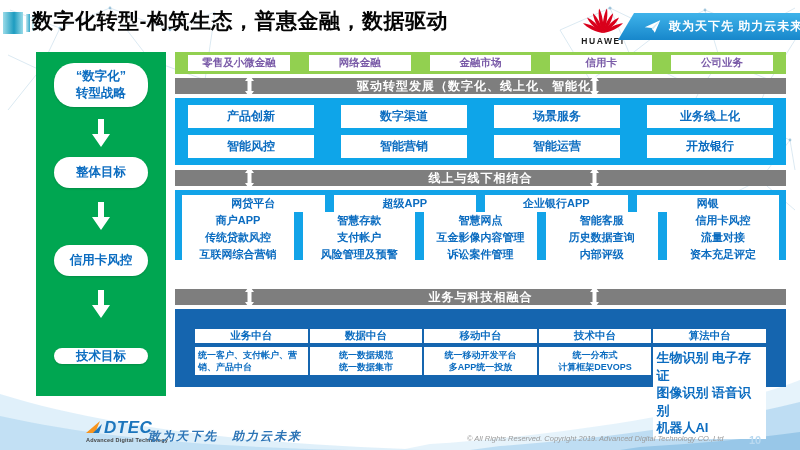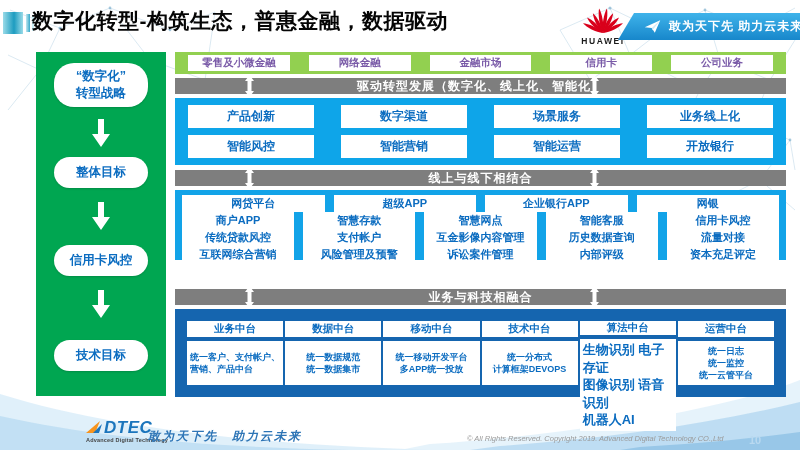--- a/index.html
+++ b/index.html
@@ -48,21 +48,21 @@
   .yellow-sec { top:98px; height:67px; background:#0ea5e9; display:flex; flex-direction:column;
     justify-content:space-between; padding:7px 13px; }
   .yellow-sec .brow { display:flex; gap:27px; }
   .yellow-sec .cell { height:23px; font-size:12px; }
 
   .blue-sec { top:190px; height:70px; background:#12a3e8; display:flex; flex-direction:column;
     justify-content:space-between; padding:5px 7px; }
   .blue-sec .brow { display:flex; gap:9px; }
   .blue-sec .cell { height:17px; font-size:11px; }
 
-  .dark-sec { top:309px; height:88px; background:#1565af; display:flex; gap:2px; padding:12px; }
+  .dark-sec { top:309px; height:78px; background:#1565af; display:flex; gap:2px; padding:20px; }
   .pcol { flex:1; display:flex; flex-direction:column; gap:4px; min-width:0; }
   .ptitle { background:#ffffff; height:16px; display:flex; align-items:center; justify-content:center;
     font-size:10.5px; font-weight:bold; color:#0b6cc0; }
   .pbody { background:#ffffff; flex:1; display:flex; align-items:center; justify-content:center;
     font-size:9px; font-weight:bold; color:#0b6cc0; text-align:center; white-space:pre-line;
     line-height:1.35; padding:2px 3px; }
   .pbody.left { text-align:left; justify-content:flex-start; white-space:normal; }
   .pbody.tiny { font-size:13px; text-align:left; justify-content:flex-start; }
 
   
@@ -160,21 +160,21 @@
       <path d="M6 0 h6 v15 h6 l-9 13 -9 -13 h6 z" fill="#ffffff"></path>
     </svg>
     <div class="side-box" style="top:105px; height:31px;">整体目标</div>
     <svg class="side-arrow" style="top:150px;" width="18" height="28" viewBox="0 0 18 28">
       <path d="M6 0 h6 v15 h6 l-9 13 -9 -13 h6 z" fill="#ffffff"></path>
     </svg>
     <div class="side-box" style="top:193px; height:31px;">信用卡风控</div>
     <svg class="side-arrow" style="top:238px;" width="18" height="28" viewBox="0 0 18 28">
       <path d="M6 0 h6 v15 h6 l-9 13 -9 -13 h6 z" fill="#ffffff"></path>
     </svg>
-    <div class="side-box" style="top:288px; height:31px;font-family:Liberation Serif, serif;">技术目标</div>
+    <div class="side-box" style="top:296px; height:16px;font-family:Liberation Serif, serif;">技术目标</div>
   </div>
 
   <div class="mrow green-row">
     <div class="cell">零售及小微金融</div>
     <div class="cell">网络金融</div>
     <div class="cell">金融市场</div>
     <div class="cell">信用卡</div>
     <div class="cell">公司业务</div>
   </div>
 
@@ -271,26 +271,20 @@
     <div class="pcol">
       <div class="ptitle">技术中台</div>
       <div class="pbody">统一分布式
 计算框架DEVOPS</div>
     </div>
     <div class="pcol">
       <div class="ptitle">算法中台</div>
       <div class="pbody tiny">生物识别 电子存证
 图像识别 语音识别
 机器人AI</div>
-    </div>
-    <div class="pcol">
-      <div class="ptitle">运营中台</div>
-      <div class="pbody">统一日志
-统一监控
-统一云管平台</div>
     </div>
   </div>
 
   <div class="dtec">
     <div class="dtec-row">
       <svg width="17" height="16" viewBox="0 0 17 16">
         <polygon points="0,13 14,1 9,13" fill="#f7941d"></polygon>
         <polygon points="7,13 16,4 13,13" fill="#1b75bc"></polygon>
       </svg>
       <span class="dtec-name">DTEC</span>

